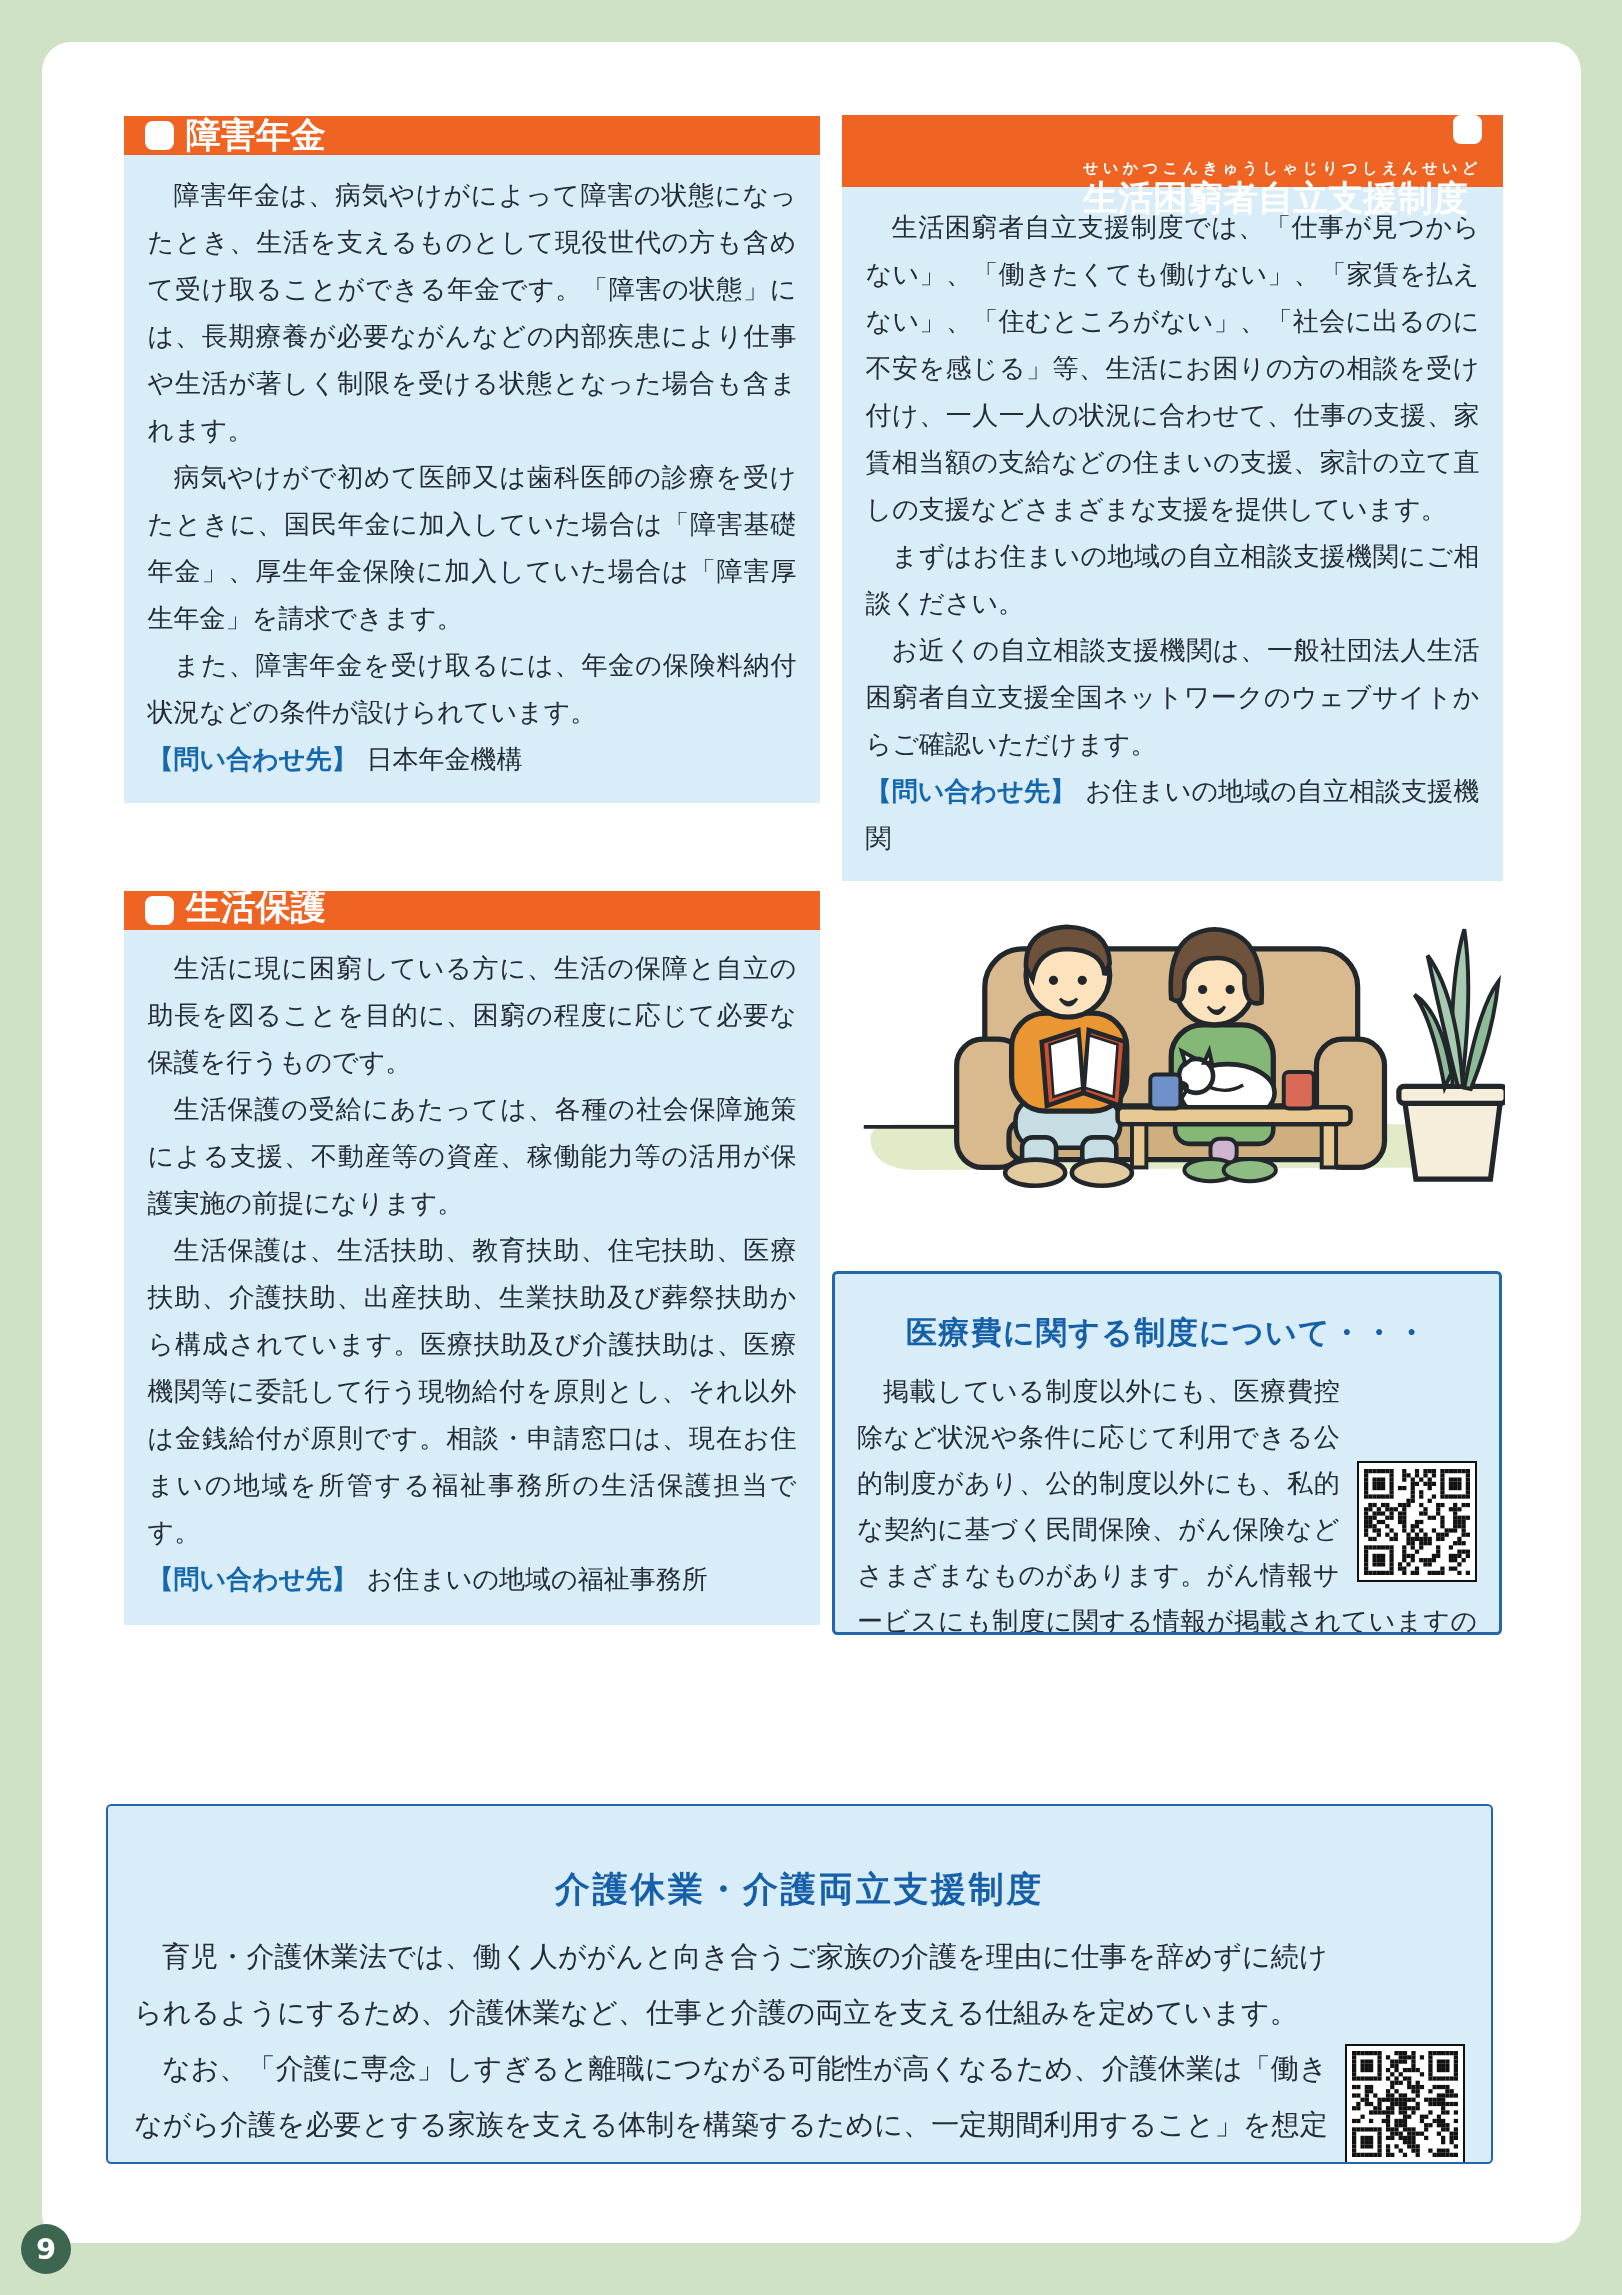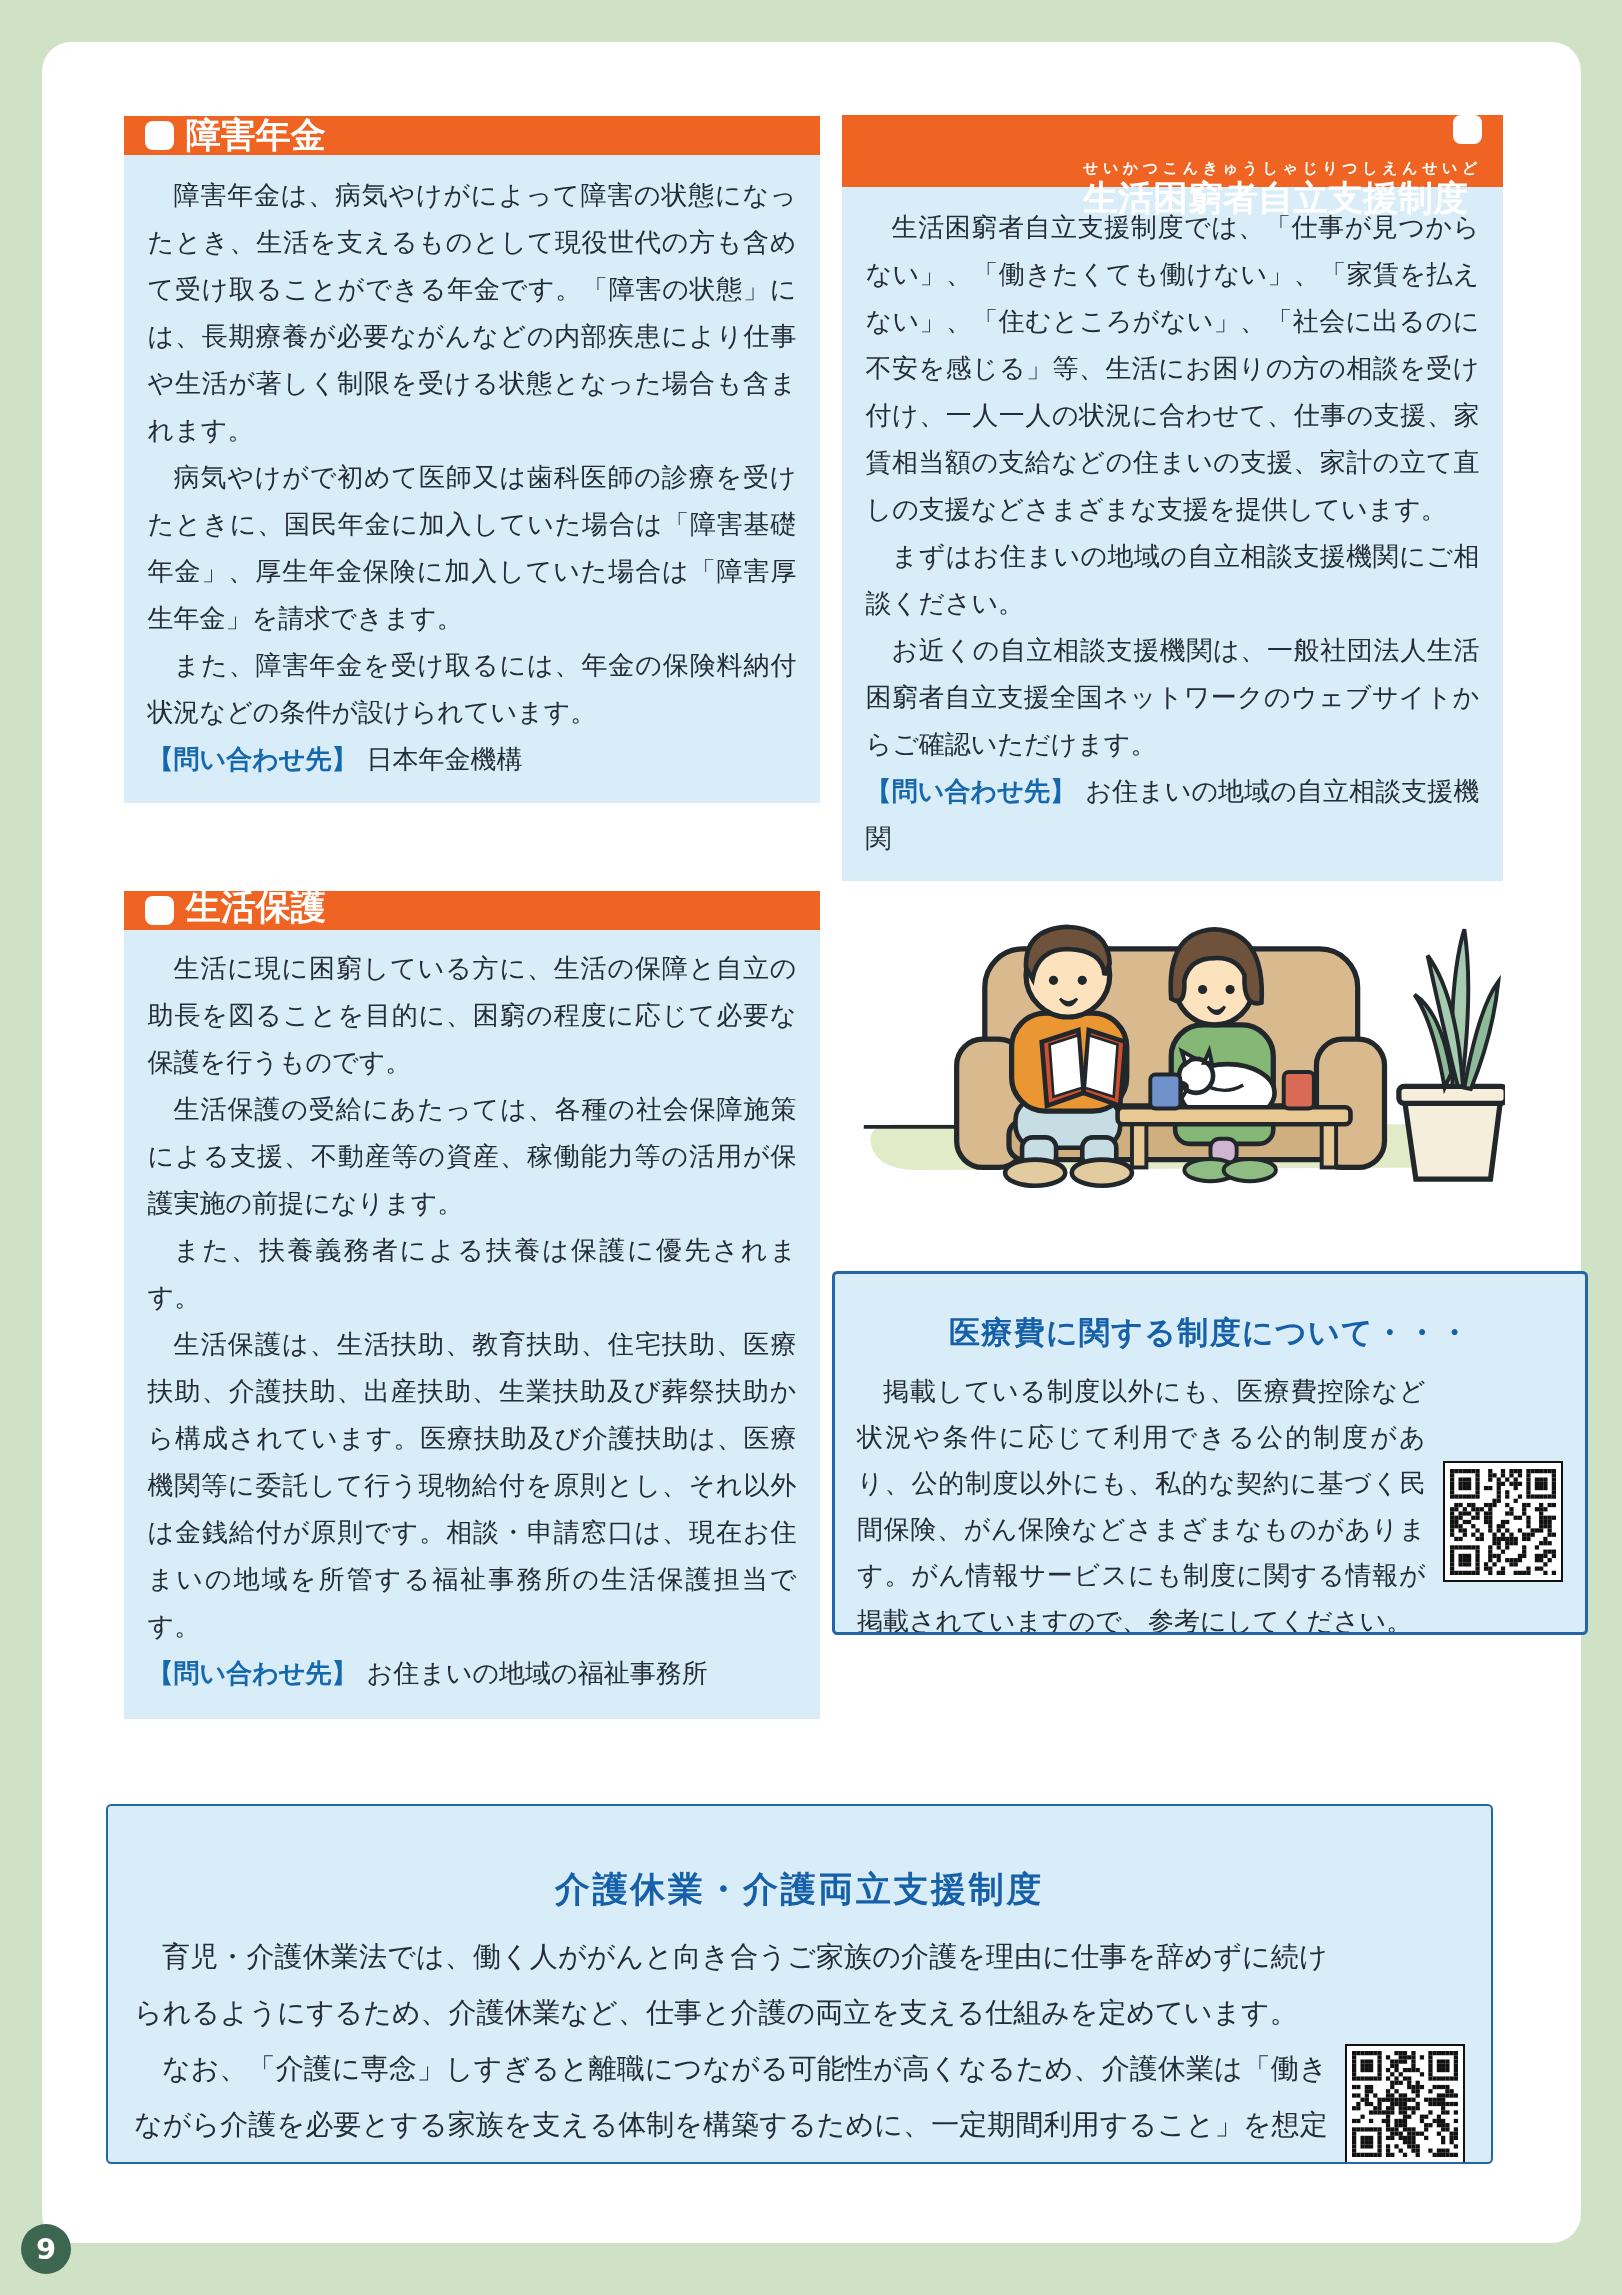--- a/index.html
+++ b/index.html
@@ -32,21 +32,21 @@
   .contact{margin-top:21px;text-indent:0 !important;}
   .contact .label{color:var(--blue);font-weight:bold;}
   .contact .value{margin-left:9.2px;}
 
   .infobox{position:absolute;background:var(--panel);border:3.9px solid var(--boxborder);border-radius:5.2px;
            box-sizing:border-box;overflow:hidden;}
   .infobox .ititle{color:var(--titleblue);font-weight:bold;text-align:center;}
   .infobox .ibody{color:var(--ink);text-align:justify;}
   .infobox .ibody p{margin:0;text-indent:1em;}
 
-  #medicalBox{left:832px;top:1271px;width:756px;height:364px;}
+  #medicalBox{left:832px;top:1271px;width:670px;height:364px;}
   #medicalBox .ititle{font-size:31px;margin-top:38px;letter-spacing:1.3px;}
   #medicalBox .ibody{font-size:26px;line-height:46px;padding:14.4px 22px 0 22px;}
 
   #careBox{left:106px;top:1804px;width:1387px;height:360px;border-width:2.6px;}
   #careBox .ititle{font-size:35px;margin-top:60px;letter-spacing:2.6px;}
   #careBox .ibody{font-size:28px;line-height:56px;padding:15.7px 26px 0 26px;}
 
   .qrwrap{float:right;background:#fff;border:2.6px solid #111;padding:5.2px;margin-left:17px;}
   #medicalBox .qrwrap{margin-top:93px;}
   #careBox .qrwrap{margin-top:115px;}
@@ -98,21 +98,20 @@
   </div>
 
   <div class="card" style="left:124px;top:891px;width:696px;font-family:Liberation Mono, monospace;">
     <div class="card-header normal">
       <span class="bullet"></span>
       <span class="htitle">生活保護</span>
     </div>
     <div class="card-body">
       <p>生活に現に困窮している方に、生活の保障と自立の助長を図ることを目的に、困窮の程度に応じて必要な保護を行うものです。</p>
       <p>生活保護の受給にあたっては、各種の社会保障施策による支援、不動産等の資産、稼働能力等の活用が保護実施の前提になります。</p>
-      <p>また、扶養義務者による扶養は保護に優先されます。</p>
       <p>生活保護は、生活扶助、教育扶助、住宅扶助、医療扶助、介護扶助、出産扶助、生業扶助及び葬祭扶助から構成されています。医療扶助及び介護扶助は、医療機関等に委託して行う現物給付を原則とし、それ以外は金銭給付が原則です。相談・申請窓口は、現在お住まいの地域を所管する福祉事務所の生活保護担当です。</p>
       <p class="contact">
         <span class="label">【問い合わせ先】</span><span class="value">お住まいの地域の福祉事務所</span>
       </p>
     </div>
   </div>
 
   <svg id="illu" viewBox="0 0 1010 480">
 
     <path d="M40 400 Q40 376 90 378 L920 378 Q970 376 968 404 Q966 440 910 444 L110 448 Q42 446 40 400 Z" fill="#e2ebc8" stroke="none"></path>

